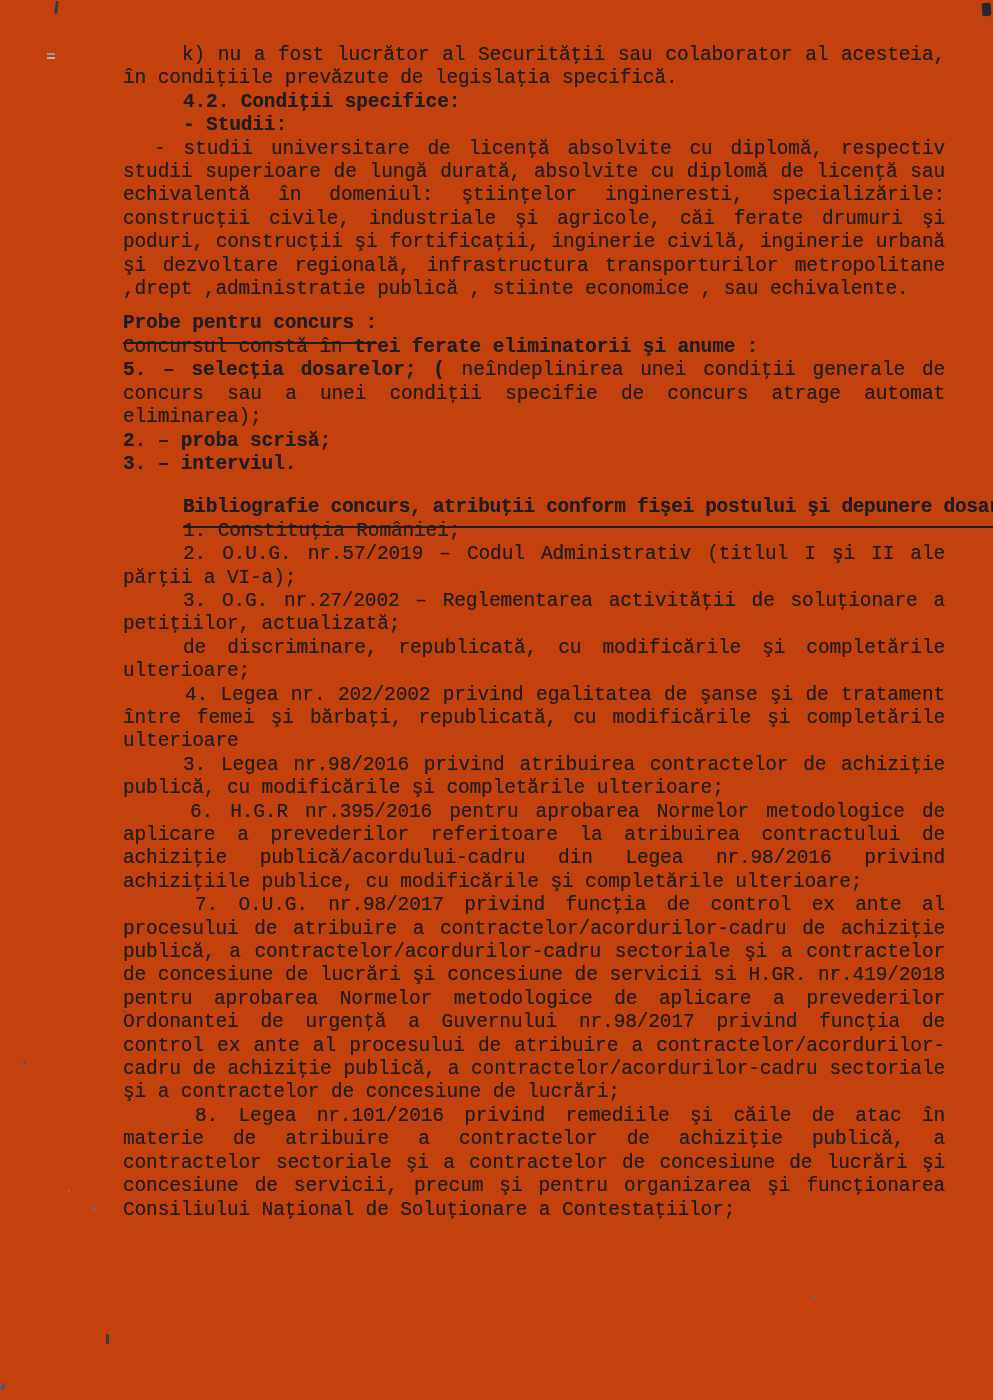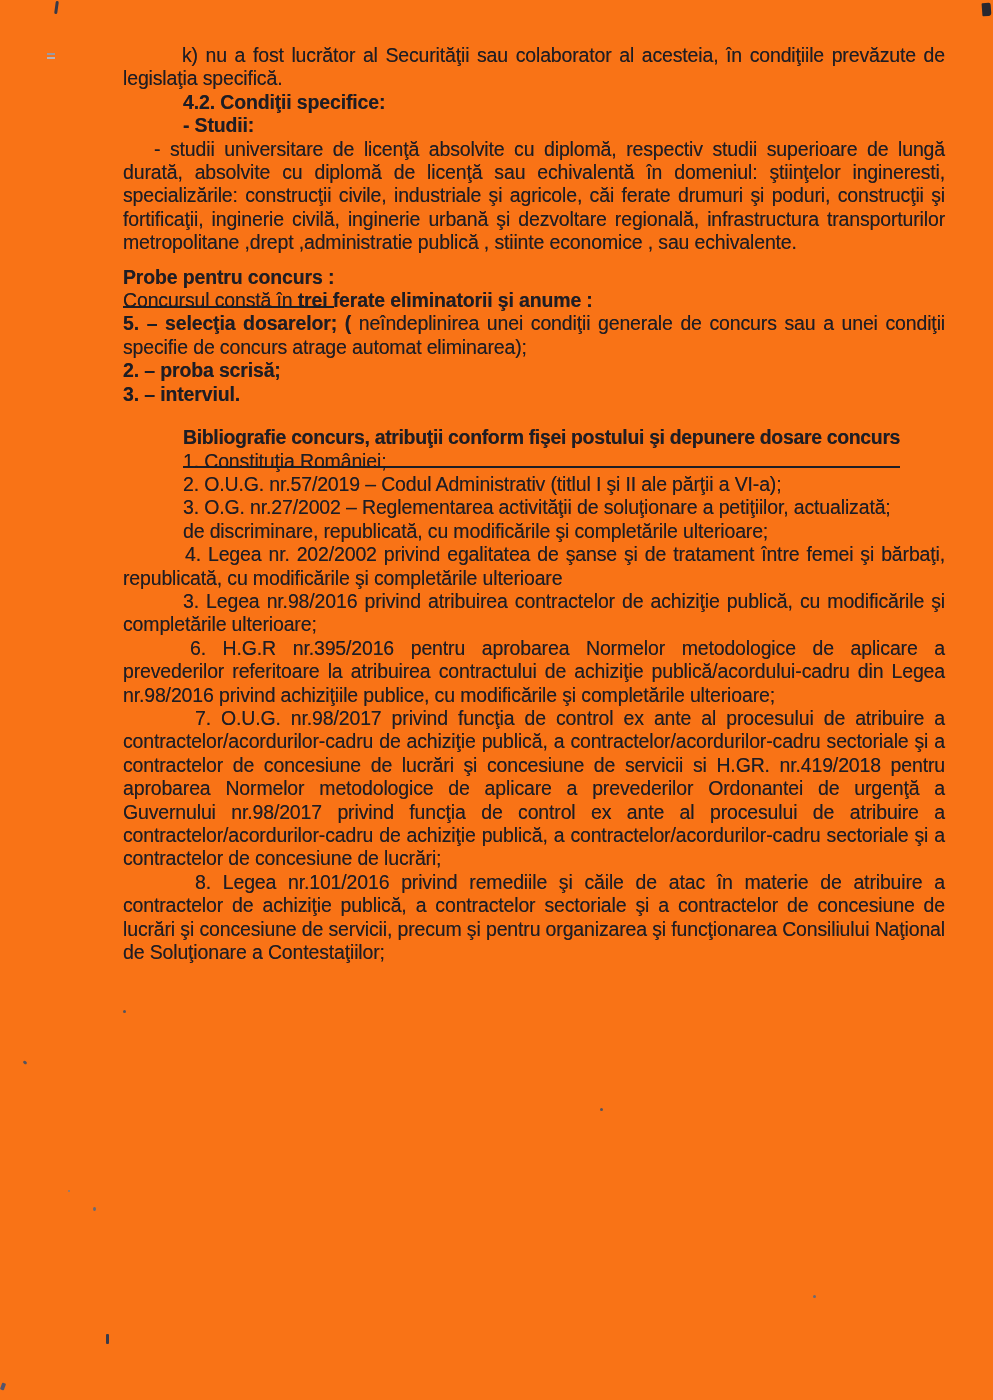--- a/index.html
+++ b/index.html
@@ -4,41 +4,41 @@
 <style>
   html, body {
     margin: 0;
     padding: 0;
     background: #ffffff;
   }
   .page {
     position: relative;
     width: 993px;
     height: 1400px;
-    background: #f97316;
+    background: #c2410c;
     overflow: hidden;
-    font-family: Liberation Sans, sans-serif;
+    font-family: Liberation Mono, monospace;
     color: #1e1d24;
     font-size: 19.5px;
     line-height: 23.4px;
     letter-spacing: -0.15px;
     text-shadow: 0 0 0.5px rgba(25,25,35,0.55);
   }
   .content {
     position: absolute;
     left: 123px;
     top: 44px;
     width: 822px;
     text-align: justify;
   }
   .content p { margin: 0; }
   .bold { font-weight: bold; }
   .u {
     border-bottom: 2px solid currentColor;
-    padding-bottom: 18px;
+    padding-bottom: 8px;
   }
   .ind-59 { text-indent: 59px; }
   .ind-60 { text-indent: 60px; }
   .ind-62 { text-indent: 62px; }
   .ind-67 { text-indent: 67px; }
   .ind-72 { text-indent: 72px; }
   .studii-block {
     margin-left: 30px;
     text-indent: 31px;
   }

